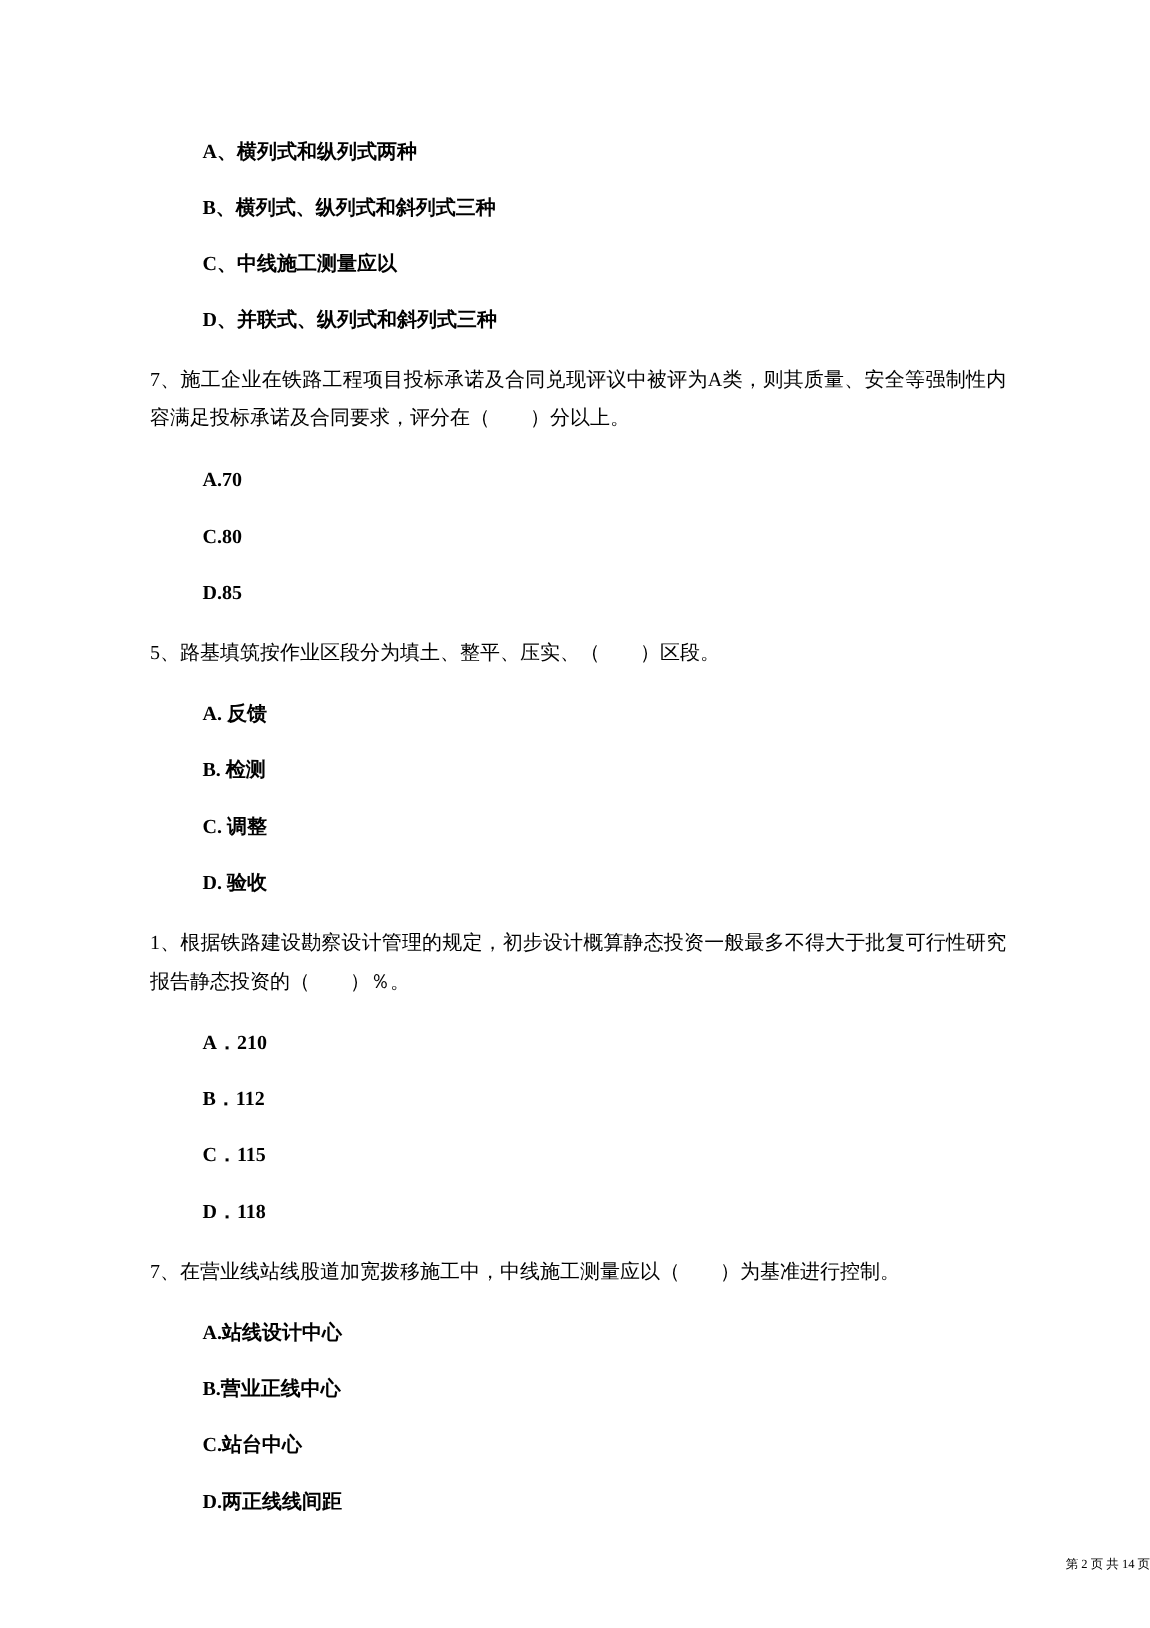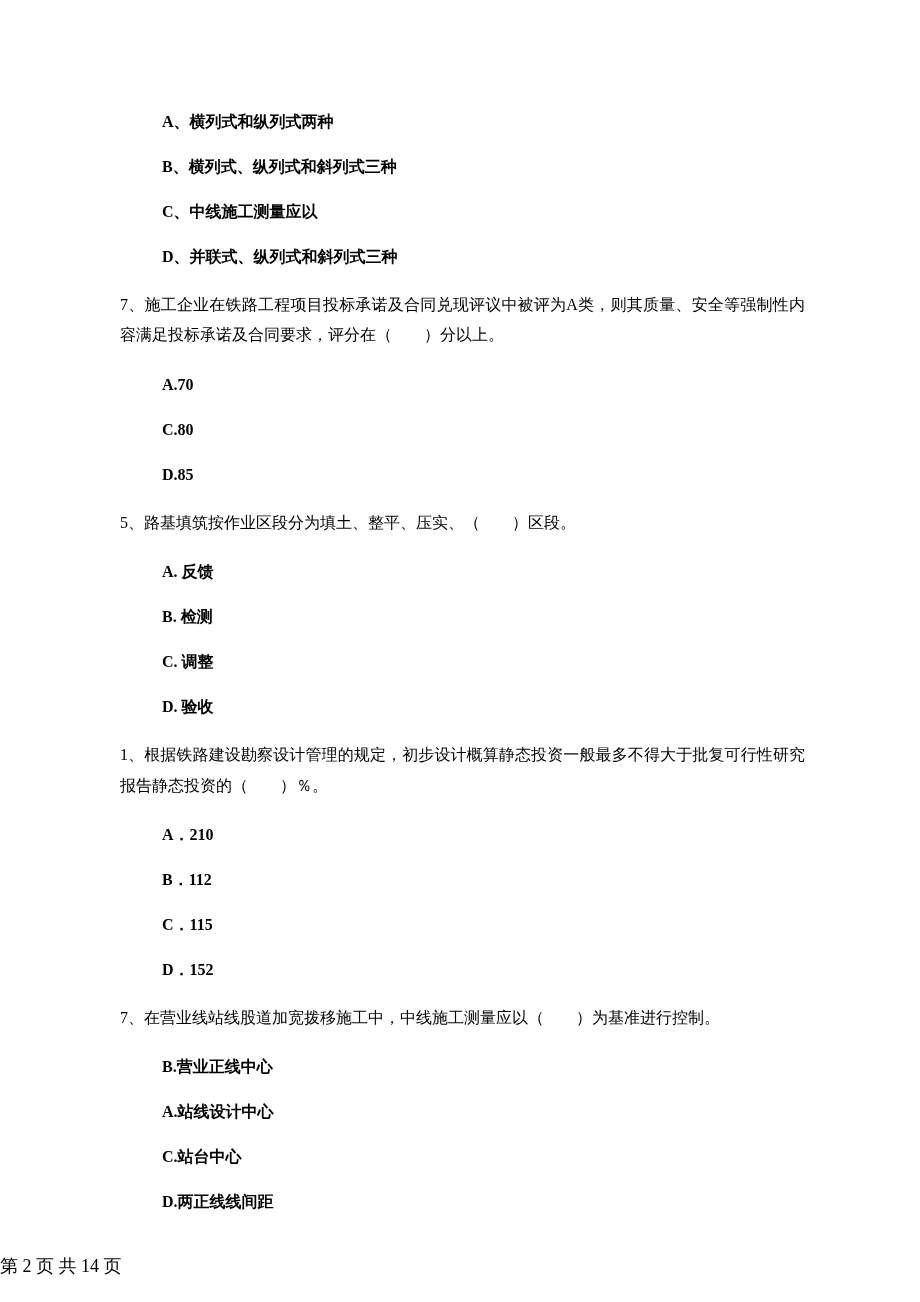--- a/index.html
+++ b/index.html
@@ -23,25 +23,25 @@
     margin-bottom: 21px;
     font-weight: bold;
   }
   .question {
     line-height: 1.9;
     margin-bottom: 22px;
     text-align: justify;
   }
   .footer {
     position: absolute;
-    bottom: 24px;
+    bottom: 44px;
     left: 0;
     width: 100%;
-    text-align: left;
-    font-size: 18px;
+    text-align: right;
+    font-size: 10px;
   }
 </style>
 </head>
 <body>
 
 <div class="page">
 
   <div class="option">A、横列式和纵列式两种</div>
   <div class="option">B、横列式、纵列式和斜列式三种</div>
   <div class="option">C、中线施工测量应以</div>
@@ -55,22 +55,22 @@
   <div class="question">5、路基填筑按作业区段分为填土、整平、压实、（　　）区段。</div>
   <div class="option">A. 反馈</div>
   <div class="option">B. 检测</div>
   <div class="option">C. 调整</div>
   <div class="option">D. 验收</div>
 
   <div class="question">1、根据铁路建设勘察设计管理的规定，初步设计概算静态投资一般最多不得大于批复可行性研究报告静态投资的（　　）％。</div>
   <div class="option">A．210</div>
   <div class="option">B．112</div>
   <div class="option">C．115</div>
-  <div class="option">D．152</div>
+  <div class="option">D．118</div>
 
   <div class="question">7、在营业线站线股道加宽拨移施工中，中线施工测量应以（　　）为基准进行控制。</div>
+  <div class="option">A.站线设计中心</div>
   <div class="option">B.营业正线中心</div>
-  <div class="option">A.站线设计中心</div>
   <div class="option">C.站台中心</div>
   <div class="option">D.两正线线间距</div>
 
   <div class="footer">第 2 页 共 14 页</div>
 </div>
 
 </body></html>

